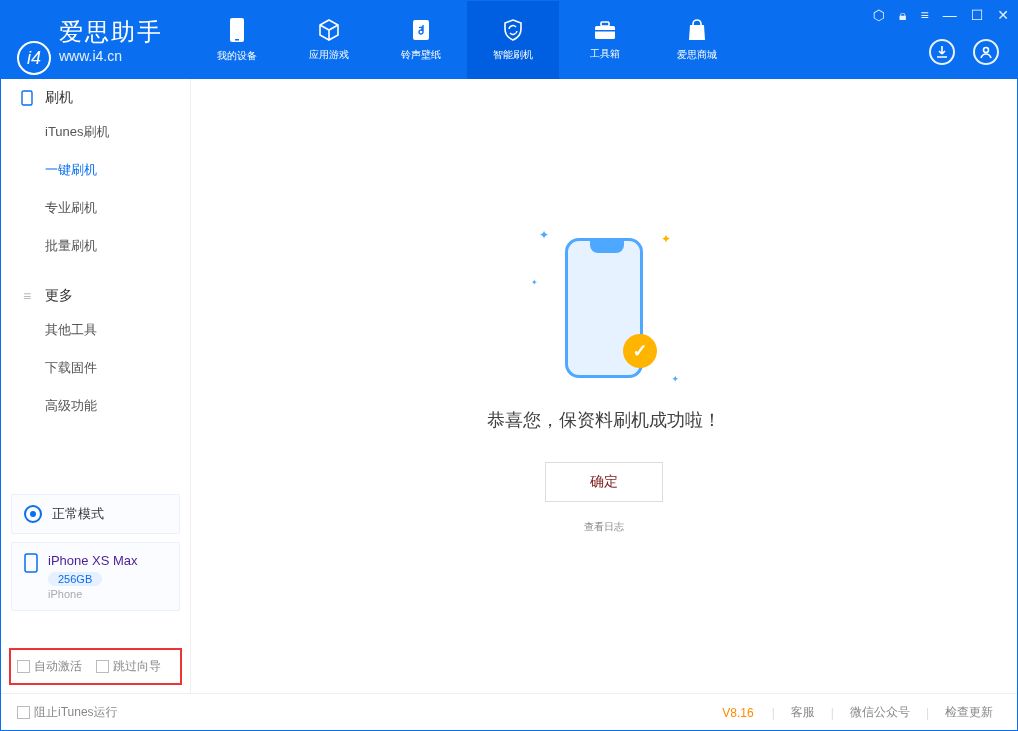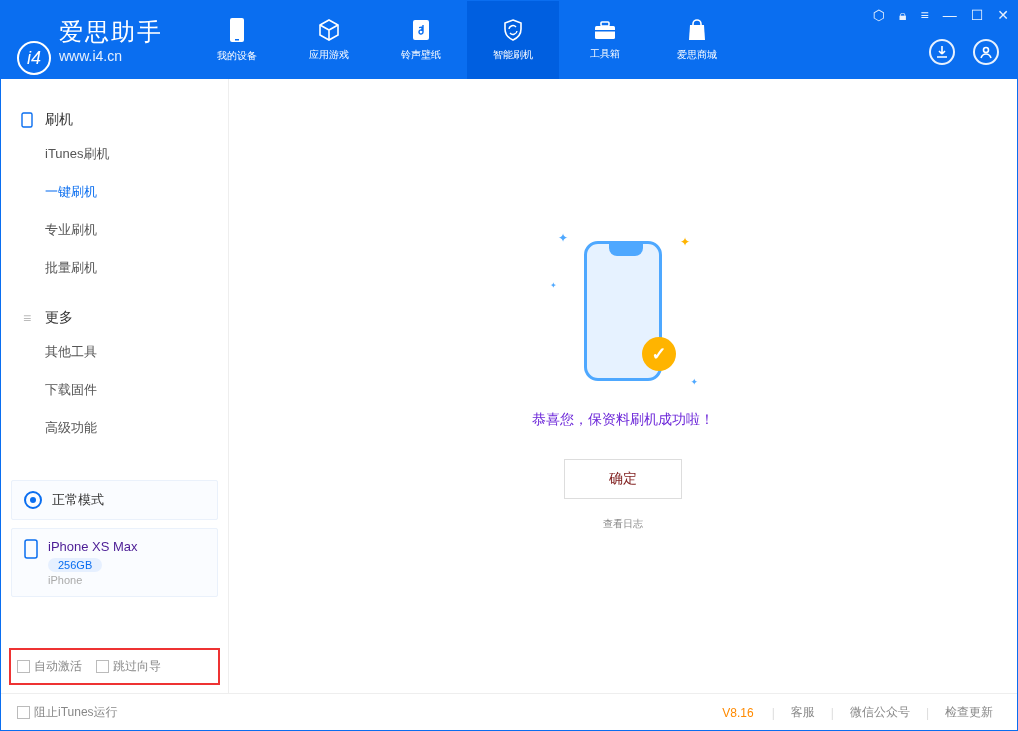--- a/index.html
+++ b/index.html
@@ -16,46 +16,46 @@
 .nav-tab { width: 92px; display: flex; flex-direction: column; align-items: center; justify-content: center; color: #fff; font-size: 10px; cursor: pointer; }
 .nav-tab.active { background: #005fe0; }
 .nav-tab .icon { margin-bottom: 6px; }
 
 .window-controls { position: absolute; right: 8px; top: 6px; display: flex; gap: 14px; color: #fff; font-size: 14px; }
 .window-controls span { cursor: pointer; opacity: .9; }
 .header-right-icons { position: absolute; right: 18px; bottom: 14px; display: flex; gap: 18px; }
 .circle-btn { width: 26px; height: 26px; border: 2px solid rgba(255,255,255,.9); border-radius: 50%; display: flex; align-items: center; justify-content: center; cursor: pointer; }
 
 .body-area { display: flex; height: 614px; }
-.sidebar { width: 228px; background: #fff; border-right: 1px solid #eee; padding-top: 26px; position: relative; }
+.sidebar { width: 190px; background: #fff; border-right: 1px solid #eee; padding-top: 4px; position: relative; }
 .sb-group { margin-bottom: 16px; }
 .sb-group-header { display: flex; align-items: center; padding: 6px 18px; font-size: 14px; color: #333; font-weight: 500; }
 .sb-group-header .ghicon { width: 16px; display: inline-flex; justify-content: center; margin-right: 10px; color: #0a6ef0; }
 .sb-item { padding: 10px 18px 10px 44px; font-size: 13px; color: #555; cursor: pointer; }
 .sb-item.active { color: #0a6ef0; }
 
-.device-boxes { position: absolute; bottom: 88px; left: 10px; right: 10px; }
+.device-boxes { position: absolute; bottom: 74px; left: 10px; right: 10px; }
 .dev-box { background: #fafcff; border: 1px solid #eaf1fb; border-radius: 2px; padding: 10px 12px; margin-bottom: 8px; font-size: 13px; color: #333; display: flex; align-items: center; }
 .dev-box .dbicon { width: 18px; height: 18px; border: 2px solid #0a6ef0; border-radius: 50%; margin-right: 10px; position: relative; }
 .dev-box.phone { flex-direction: row; align-items: flex-start; }
 .dev-box.phone .ph-name { font-weight: 400; color: #4c1d95; }
 .dev-box.phone .ph-cap { display: inline-block; background: #e6f0ff; color: #0a6ef0; font-size: 11px; padding: 1px 10px; border-radius: 10px; margin-top: 4px; }
 .dev-box.phone .ph-type { font-size: 11px; color: #aaa; margin-top: 2px; }
 
 .red-box { position: absolute; bottom: 8px; left: 8px; right: 8px; border: 2px solid #e33; padding: 8px 6px; display: flex; gap: 14px; align-items: center; }
 .chk { width: 13px; height: 13px; border: 1px solid #bbb; display: inline-block; margin-right: 4px; vertical-align: middle; }
 .chk-label { font-size: 12px; color: #888; display: flex; align-items: center; cursor: pointer; }
 
 .main { flex: 1; display: flex; flex-direction: column; align-items: center; justify-content: center; }
 .phone-illus { position: relative; margin-bottom: 30px; }
 .ph-body { width: 78px; height: 140px; border: 3px solid #4ea8ff; border-radius: 14px; background: #e6f2ff; position: relative; }
 .ph-body::before { content: ""; position: absolute; top: 0; left: 22px; width: 34px; height: 12px; background: #4ea8ff; border-radius: 0 0 8px 8px; }
 .check-badge { position: absolute; right: -14px; bottom: 10px; width: 34px; height: 34px; background: #ffb400; border-radius: 50%; display: flex; align-items: center; justify-content: center; color: #fff; font-size: 18px; font-weight: bold; }
 .sparkle { position: absolute; color: #4ea8ff; font-size: 12px; }
-.success-text { font-size: 14px; color: #6d28d9; margin-bottom: 30px; }
+.success-text { font-size: 18px; color: #404040; margin-bottom: 30px; }
 .ok-btn { padding: 10px 44px; border: 1px solid #ddd; background: #fff; font-size: 14px; color: #7f1d1d; cursor: pointer; margin-bottom: 18px; }
 .log-link { font-size: 10px; color: #888; cursor: pointer; }
 
 .footer { height: 38px; border-top: 1px solid #eee; display: flex; align-items: center; padding: 0 16px; font-size: 12px; color: #888; }
 .footer .fchk { display: flex; align-items: center; }
 .footer-right { margin-left: auto; display: flex; align-items: center; gap: 8px; }
 .footer-right .ver { color: #ff8a00; margin-right: 10px; }
 .footer-right .sep { color: #ddd; }
 .footer-right .flink { cursor: pointer; padding: 0 8px; }
 </style>

